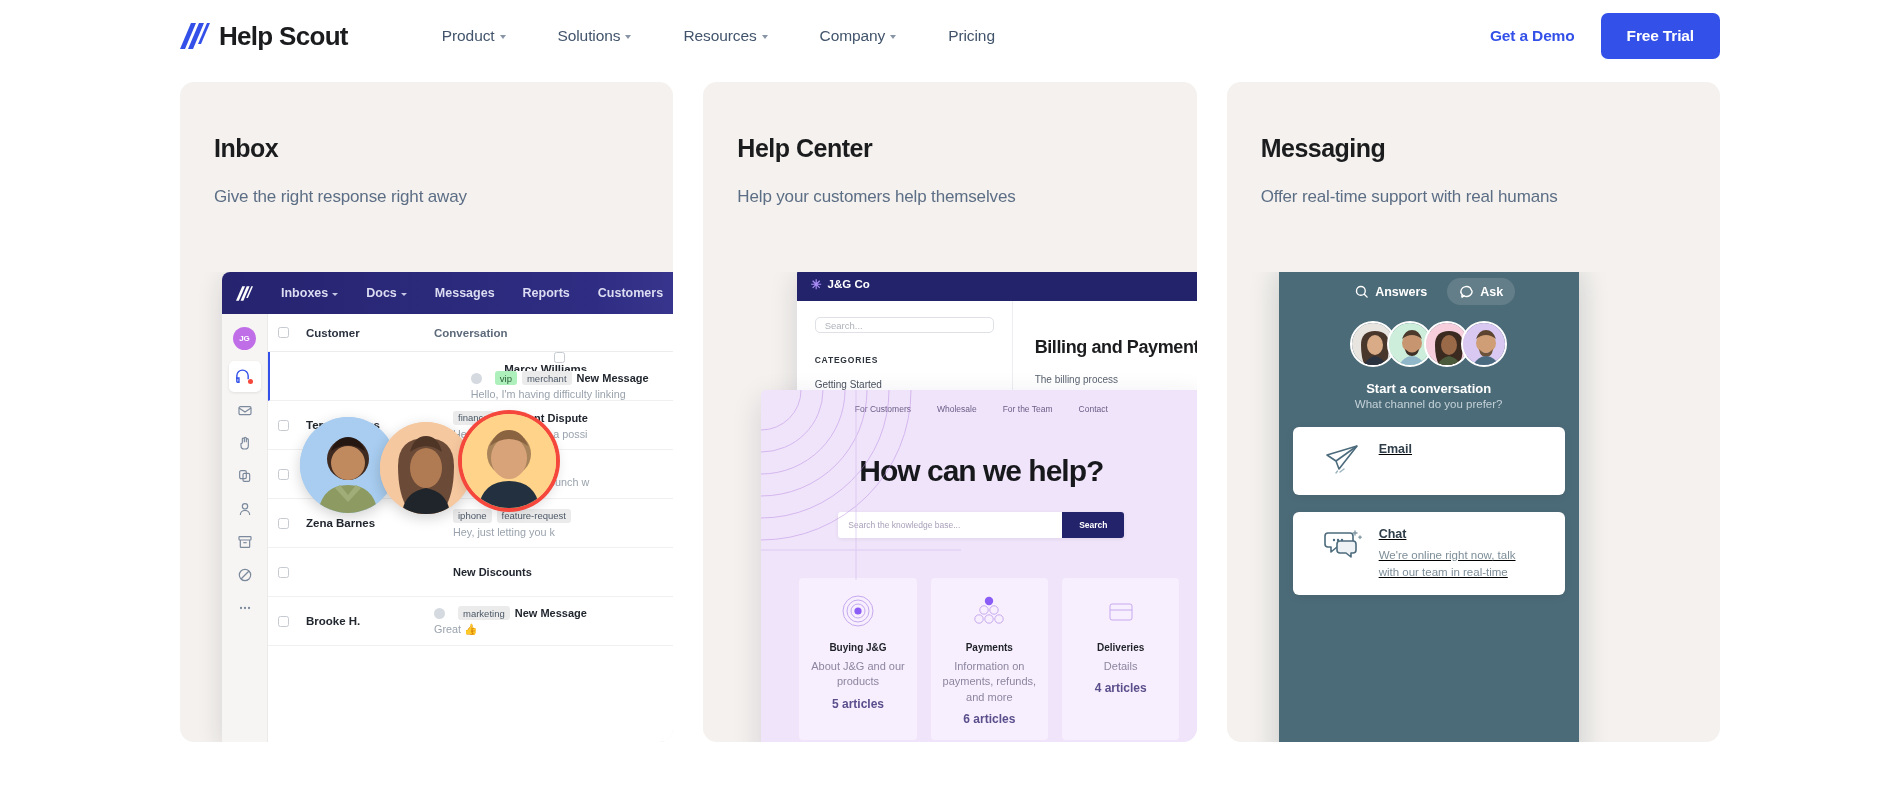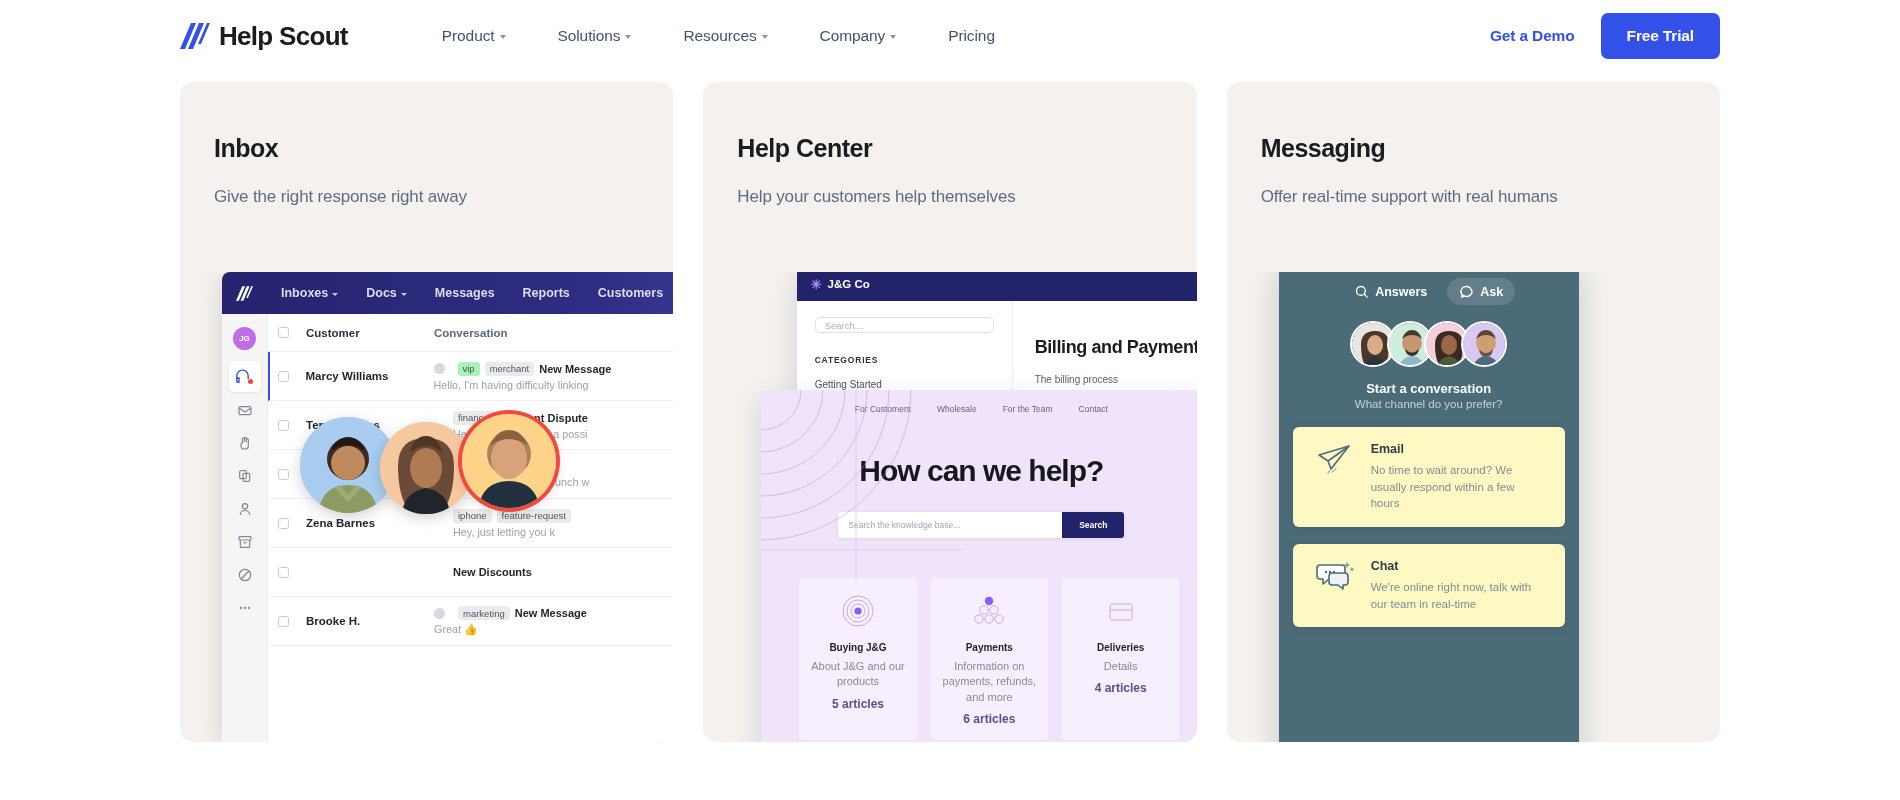--- a/index.html
+++ b/index.html
@@ -145,21 +145,21 @@
     width: 11px; height: 11px; border: 1.3px solid #c6cbd2;
     border-radius: 2.5px; flex: 0 0 auto;
   }
   .col-cust { width: 128px; margin-left: 17px; }
   .col-conv { flex: 1; color: #5d6a7a; font-weight: 600;}
   .row {
     display: flex; align-items: center; height: 49px;
     padding-left: 10px; border-bottom: 1px solid #f0f0f0;
     position: relative;
   }
-  .row.sel { border-left: 2.5px solid #3350e8; padding-left: 7.5px; }
+  .row.sel { border-left: 2.5px solid #3350e8; padding-left: 7.5px; flex-direction: column; }
   .row-name {
     width: 128px; margin-left: 17px;
     font-size: 11.5px; font-weight: 700; color: #22272f;
     white-space: nowrap; overflow: hidden;
   }
   .row-main { flex: 1; min-width: 0; }
   .row-line1 {
     display: flex; align-items: center; gap: 5px;
     font-size: 11px; font-weight: 700; color: #22272f;
     white-space: nowrap;
@@ -280,24 +280,25 @@
     border: 2.5px solid #fff; margin-left: -9px;
     overflow: hidden; position: relative;
   }
   .msg-face:first-child { margin-left: 0; }
   .msg-title {
     margin-top: 14px; color: #fff;
     font-size: 13px; font-weight: 700;
   }
   .msg-sub { margin-top: 2px; color: #c3d2d8; font-size: 11.5px; }
   .msg-card {
-    margin: 17px 14px 0 14px; background: #fef9c3;
-    border-radius: 6px; padding: 15px 22px;
+    margin: 17px 14px 0 14px; background: #ffffff;
+    border-radius: 6px; padding: 15px 30px;
     display: flex; gap: 12px; align-items: flex-start;
     box-shadow: 0 2px 8px rgba(0,0,0,.08);
+    text-decoration: underline;
   }
   .msg-card-ico { width: 44px; flex: 0 0 44px; color: #5a7380; }
   .msg-card-title { font-size: 12.5px; font-weight: 700; color: #2e3d48; }
   .msg-card-desc {
     font-size: 11.5px; color: #7d8e99; margin-top: 6px; line-height: 1.45;
   }
 </style>
 </head>
 <body>
 
@@ -712,21 +713,20 @@
                 <path d="M13 19 L34 4"></path>
               </g>
               <g stroke="#9db3bd" stroke-width="1.4" stroke-linecap="round">
                 <path d="M17 30 L21 27"></path>
                   <path d="M13 31 L14.5 29"></path>
               </g>
             </svg>
           </div>
           <div>
             <div class="msg-card-title">Email</div>
-            <div class="msg-card-desc">No time to wait around? We usually respond within a few hours</div>
           </div>
         </div>
 
         <div class="msg-card">
           <div class="msg-card-ico">
             <svg width="42" height="34" viewBox="0 0 42 34" fill="none">
               <g stroke="#4c6b7c" stroke-width="1.6" fill="#fff" stroke-linejoin="round">
                 <path d="M5 6 h22 a3 3 0 0 1 3 3 v8 a3 3 0 0 1 -3 3 h-13 l-6 5 v-5 h-3 a3 3 0 0 1 -3 -3 v-8 a3 3 0 0 1 3 -3 z"></path>
               </g>
               <g stroke="#4c6b7c" stroke-width="1.6" fill="#eef2f4" stroke-linejoin="round">

